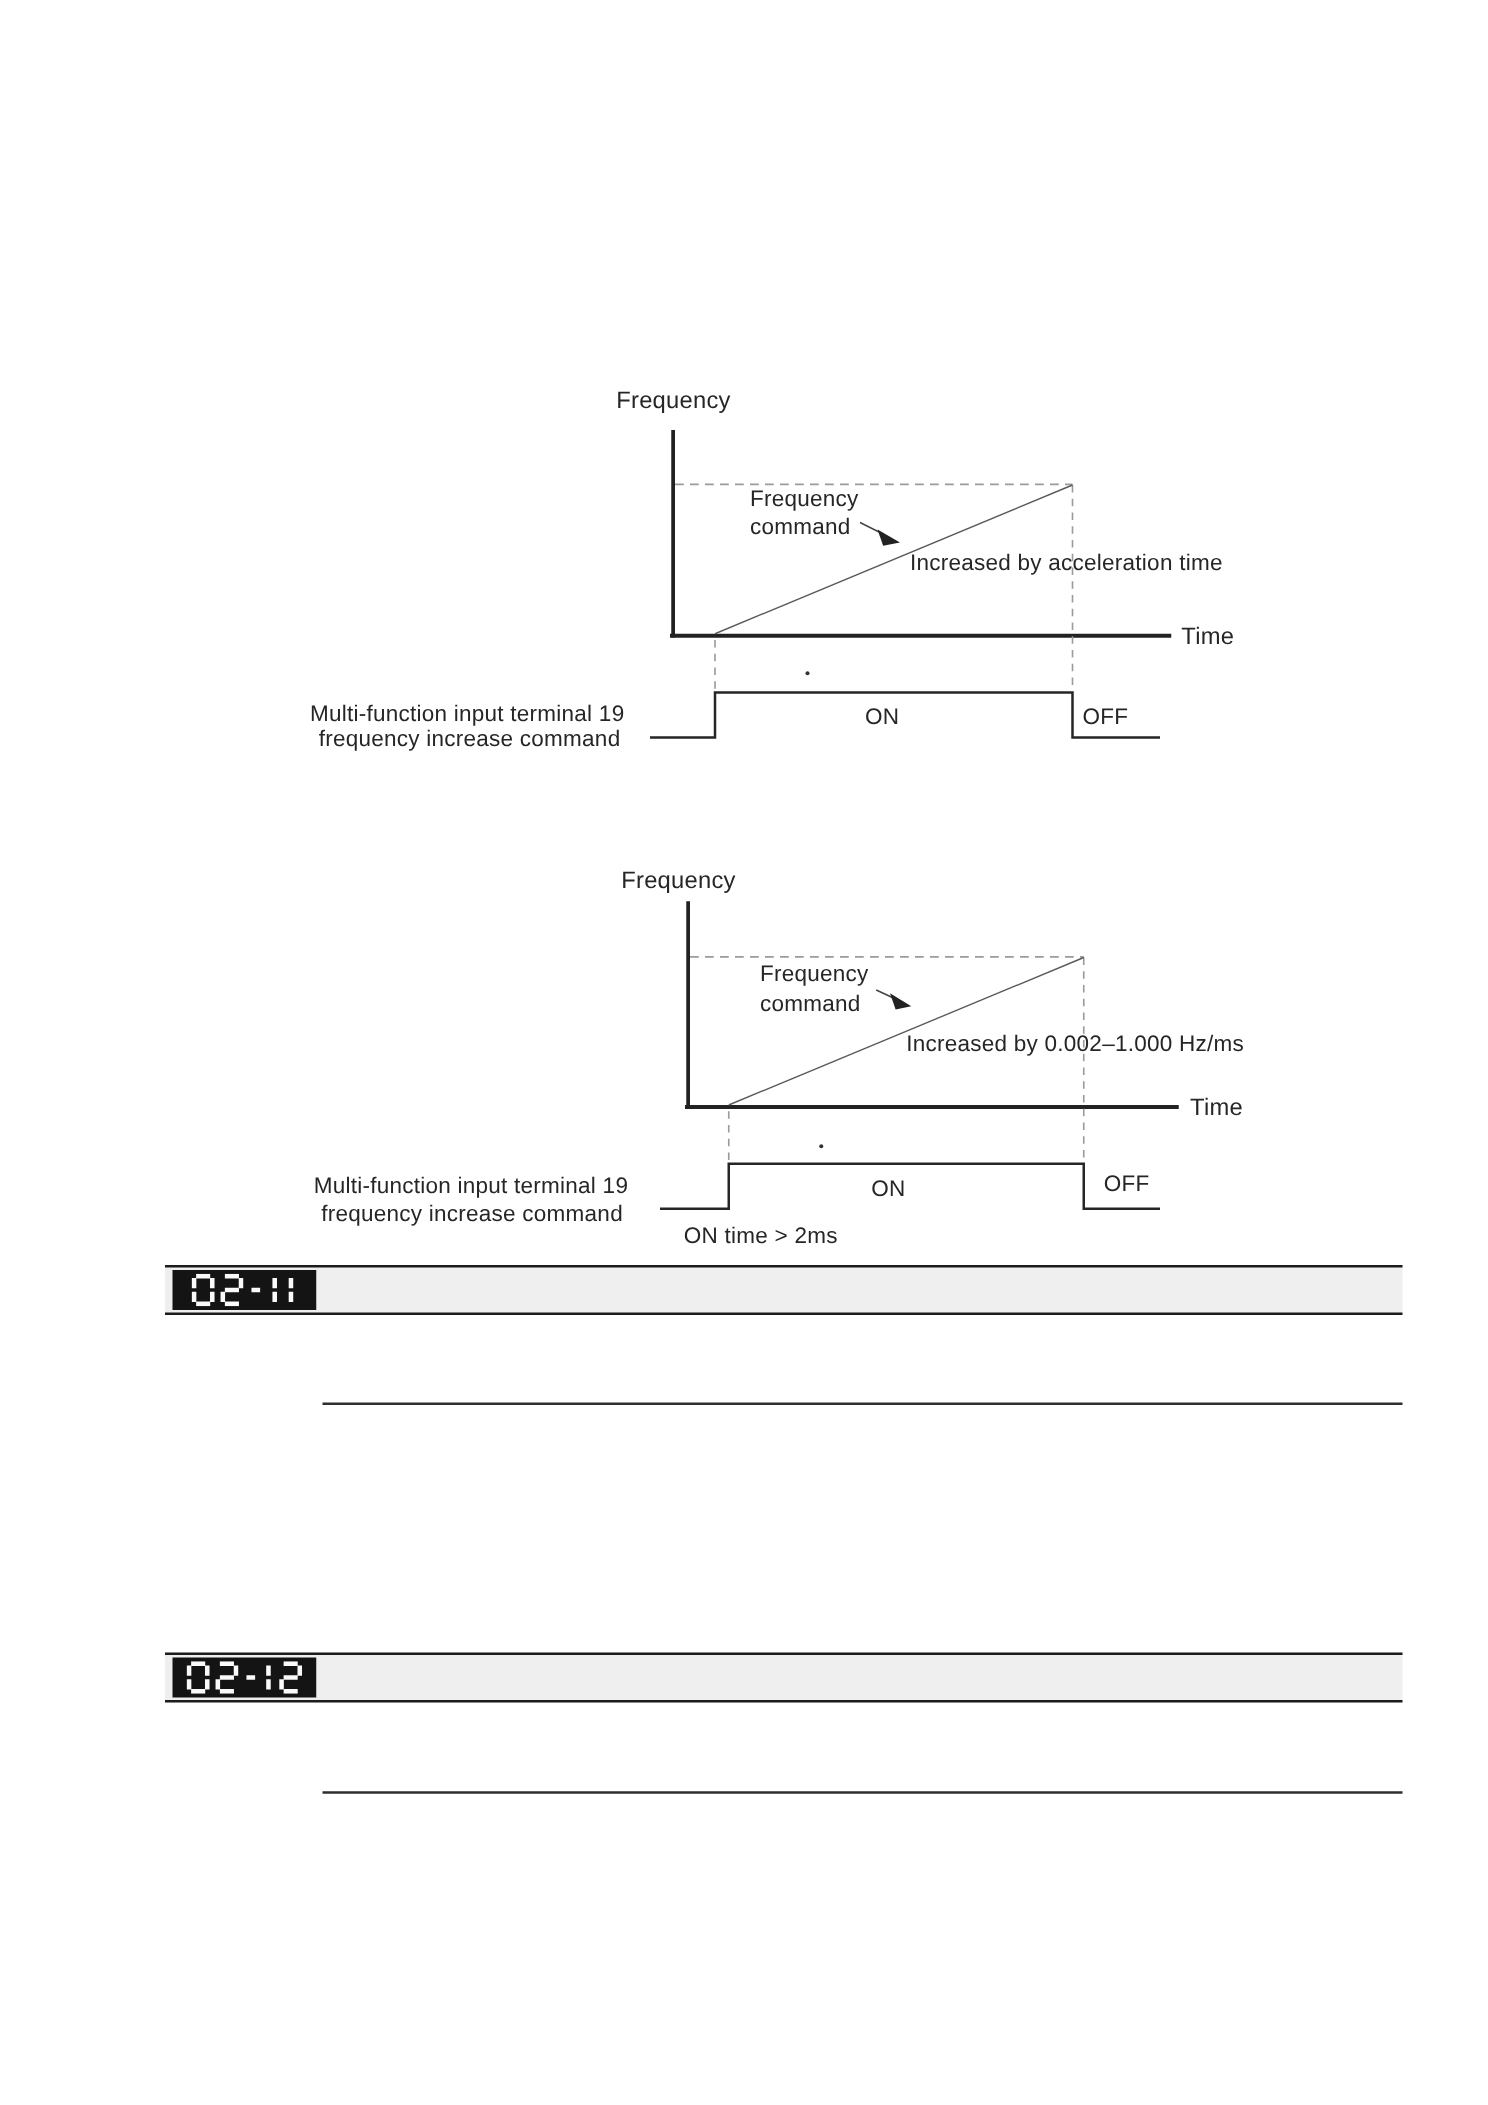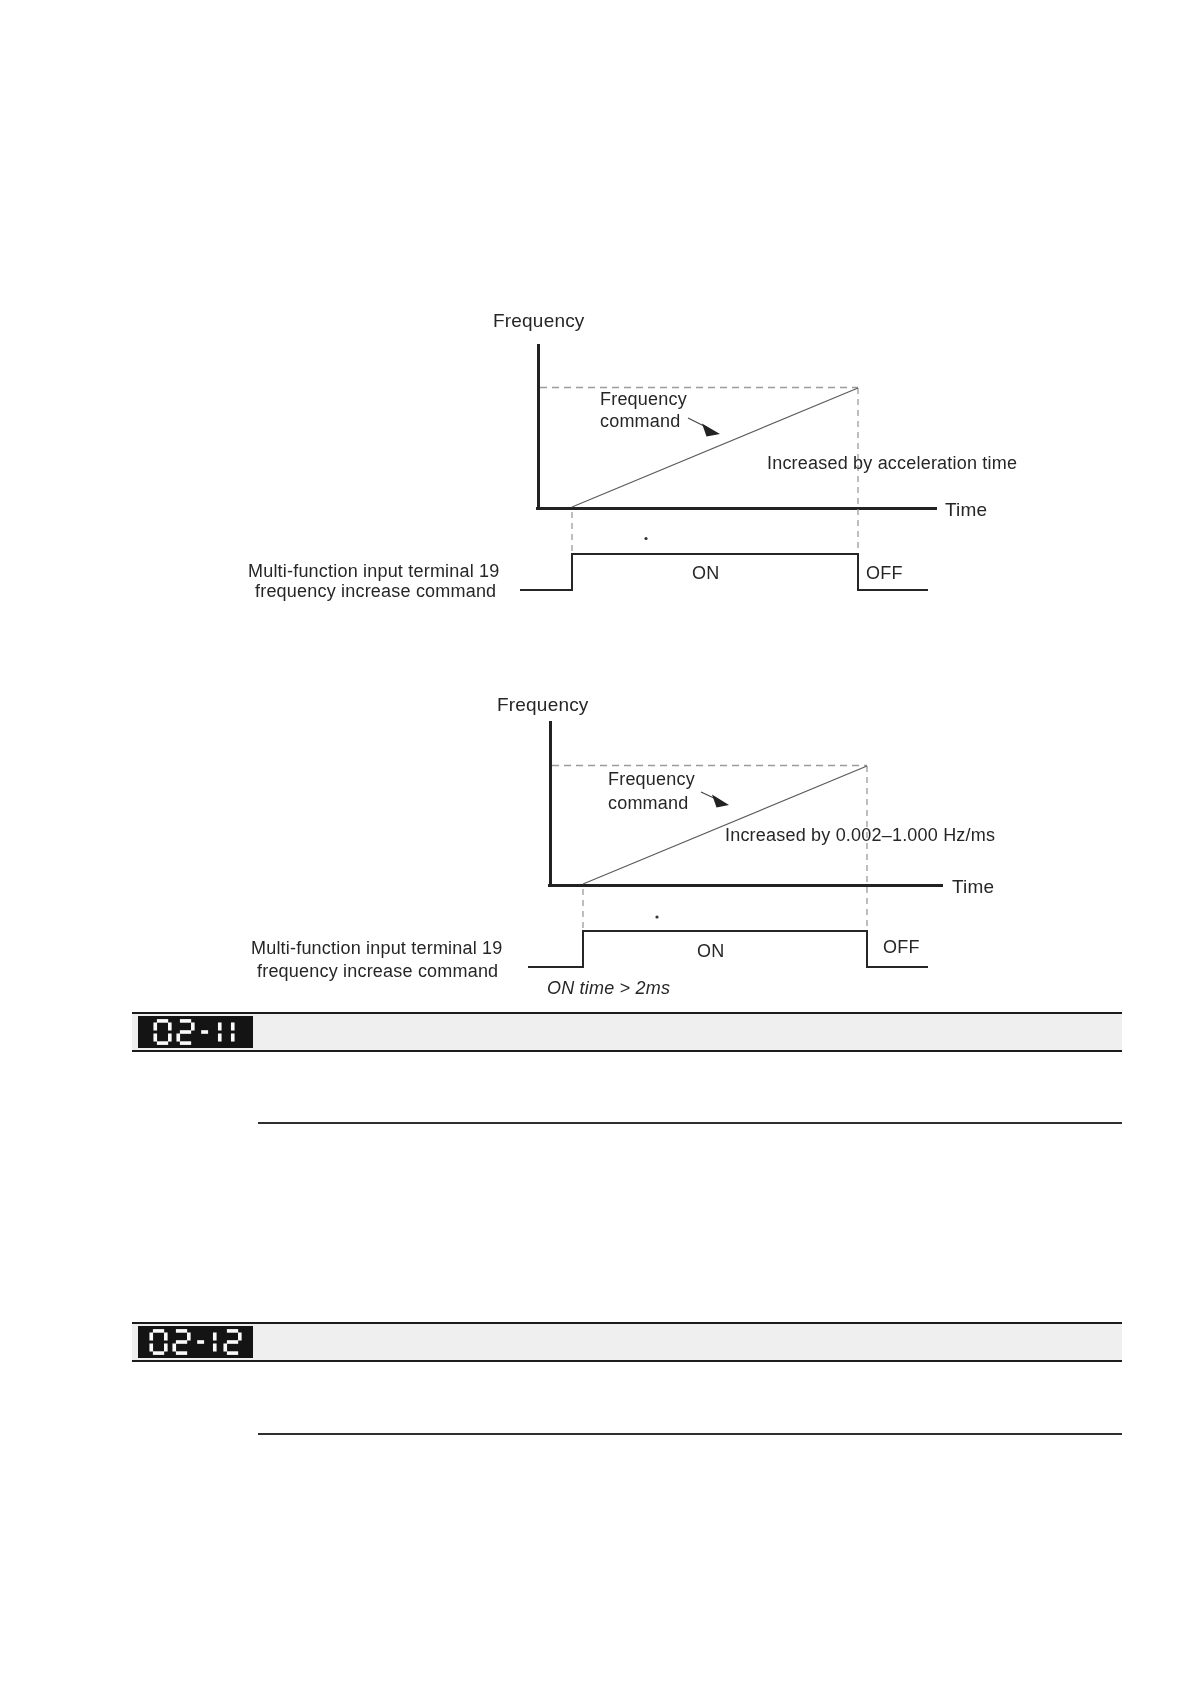--- a/index.html
+++ b/index.html
@@ -74,37 +74,37 @@
       <polygon points="729,805 712,794.5 716.5,807.5" fill="#222"></polygon>
 
       <polyline points="528,967 583,967 583,931 867,931 867,967 928,967" fill="none" stroke="#262626" stroke-width="2"></polyline>
       <circle cx="657" cy="917" r="1.6" fill="#333"></circle>
     </g>
   </svg>
 
   <div class="lbl big" style="left:493px; top:310px;">Frequency</div>
   <div class="lbl" style="left:600px; top:389px;">Frequency</div>
   <div class="lbl" style="left:600px; top:411px;">command</div>
-  <div class="lbl" style="left:728px; top:453px;margin-left:39px;">Increased by acceleration time</div>
+  <div class="lbl" style="left:728px; top:440px;">Increased by acceleration time</div>
   <div class="lbl big" style="left:945px; top:499px;">Time</div>
   <div class="lbl" style="left:248px; top:561px;">Multi-function input terminal 19</div>
   <div class="lbl" style="left:255px; top:581px;">frequency increase command</div>
   <div class="lbl" style="left:692px; top:563px;">ON</div>
   <div class="lbl" style="left:866px; top:563px;">OFF</div>
 
   <div class="lbl big" style="left:497px; top:694px;">Frequency</div>
   <div class="lbl" style="left:608px; top:769px;">Frequency</div>
   <div class="lbl" style="left:608px; top:793px;">command</div>
   <div class="lbl" style="left:725px; top:825px;">Increased by 0.002–1.000 Hz/ms</div>
   <div class="lbl big" style="left:952px; top:876px;">Time</div>
   <div class="lbl" style="left:251px; top:938px;">Multi-function input terminal 19</div>
   <div class="lbl" style="left:257px; top:961px;">frequency increase command</div>
   <div class="lbl" style="left:697px; top:941px;">ON</div>
   <div class="lbl" style="left:883px; top:937px;">OFF</div>
-  <div class="lbl" style="left:547px; top:978px;font-style:italic;">ON time &gt; 2ms</div>
+  <div class="lbl" style="left:547px; top:978px;">ON time &gt; 2ms</div>
 
   <div class="param-row" style="top:1012px;">
     <div class="sevenseg">
         <svg viewBox="0 0 22 30" width="22" height="30">
           <line x1="4.5" y1="2.2" x2="17.5" y2="2.2" stroke="#fafafa" stroke-width="4.2"></line>
           <line x1="19.4" y1="4" x2="19.4" y2="13.3" stroke="#fafafa" stroke-width="4.2"></line>
           <line x1="19.4" y1="16.7" x2="19.4" y2="26" stroke="#fafafa" stroke-width="4.2"></line>
           <line x1="4.5" y1="27.8" x2="17.5" y2="27.8" stroke="#fafafa" stroke-width="4.2"></line>
           <line x1="2.6" y1="16.7" x2="2.6" y2="26" stroke="#fafafa" stroke-width="4.2"></line>
           <line x1="2.6" y1="4" x2="2.6" y2="13.3" stroke="#fafafa" stroke-width="4.2"></line>

